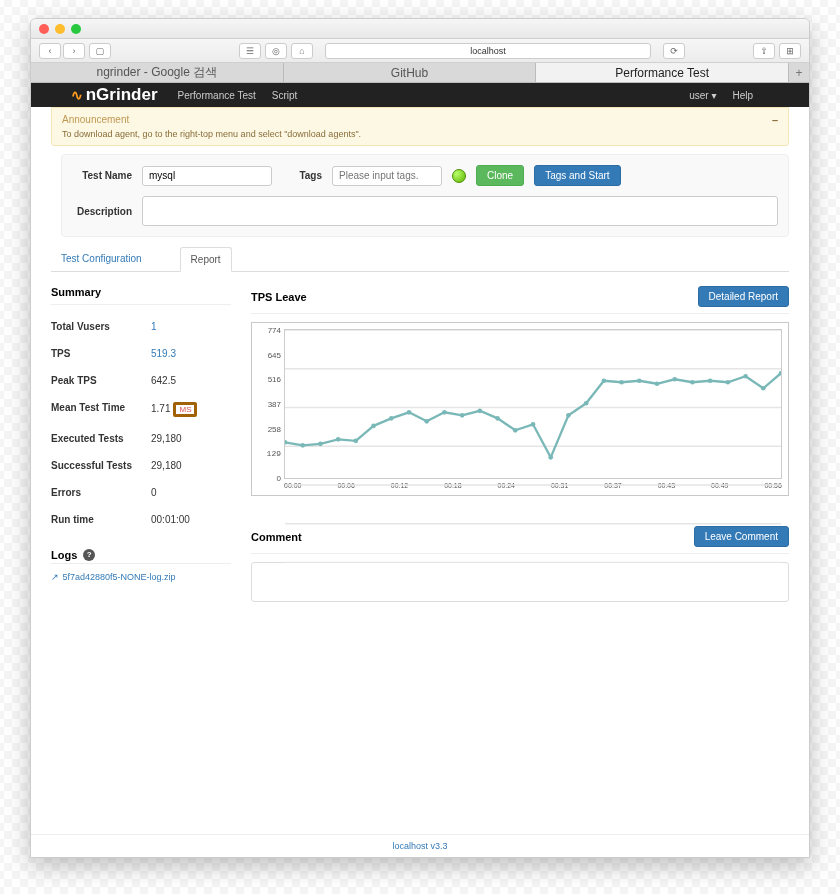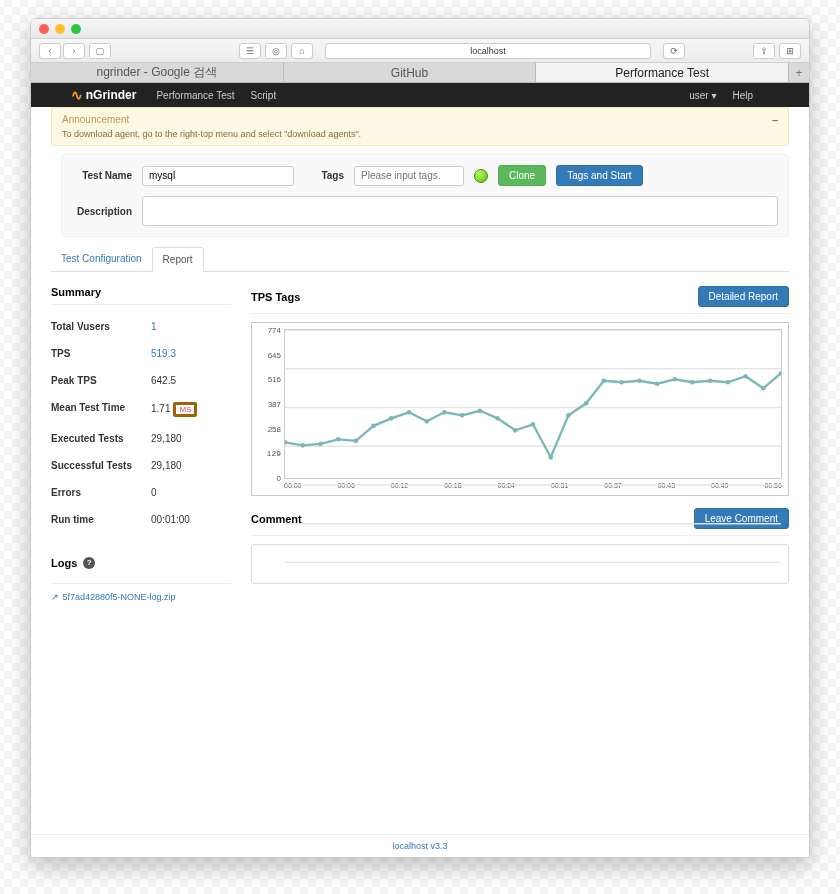--- a/index.html
+++ b/index.html
@@ -86,21 +86,21 @@
       display:flex;
       align-items:center;
       padding: 0 40px;
       color:#ccc;
       font-size:10px;
     }
     .brand { display:flex; align-items:center; gap:4px; margin-right:20px; }
     .brand-logo {
       font-weight:bold; color:#ff9a1f; font-size:14px; letter-spacing:-1px;
     }
-    .brand-name { color:#fff; font-size:12px; font-weight:600; }
+    .brand-name { color:#fff; font-size:17px; font-weight:600; }
     .navbar .nlink { margin-right:16px; color:#ccc; }
     .navbar .spacer { flex:1; }
     .content {
       background:#fff;
       padding: 0 10px;
       height: calc(100% - 88px - 18px);
       overflow:hidden;
     }
     .announce {
       background:#fcf8e3;
@@ -122,21 +122,21 @@
     }
     .frow { display:flex; align-items:center; gap:10px; margin-bottom:10px; }
     .frow .lbl { width:60px; text-align:right; font-size:10px; color:#333; font-weight:600; }
     .frow input[type=text] {
       height:20px; border:1px solid #ccc; border-radius:3px; padding:0 6px; font-size:10px;
     }
     .status-dot { width:14px; height:14px; border-radius:50%; background:radial-gradient(circle at 30% 30%, #b8ff6b, #5fb500); border:1px solid #4a9000;}
     .btn-green { background:#5cb85c; border:1px solid #4cae4c; color:#fff; padding:4px 10px; border-radius:3px; font-size:10px;}
     .btn-blue { background:#337ab7; border:1px solid #2e6da4; color:#fff; padding:4px 10px; border-radius:3px; font-size:10px;}
     .desc { height:30px; border:1px solid #ccc; border-radius:3px; flex:1; background:#fff;}
-    .tabs { display:flex; border-bottom:1px solid #ddd; margin: 0 10px; font-size:10px;}
+    .tabs { display:flex; border-bottom:1px solid #ddd; margin: 0 10px; font-size:10px;gap:28px;}
     .tabs .tab { padding:6px 10px; }
     .tabs .tab.link { color:#337ab7; }
     .tabs .tab.active { border:1px solid #ddd; border-bottom:1px solid #fff; border-radius:3px 3px 0 0; margin-bottom:-1px; background:#fff; color:#555;}
     .cols { display:flex; gap:20px; padding:14px 10px 0 10px; }
     .left { width:180px; }
     .right { flex:1; }
     .section-h { font-weight:700; font-size:11px; margin-bottom:8px; border-bottom:1px solid #eee; padding-bottom:6px; display:flex; justify-content:space-between; align-items:center;}
     .kv { display:flex; font-size:10px; padding:8px 0; }
     .kv .k { width:100px; font-weight:600; color:#333; }
     .kv .v { color:#333; }
@@ -145,26 +145,26 @@
     .tps-head { display:flex; justify-content:space-between; align-items:center; margin-bottom:8px; border-bottom:1px solid #eee; padding-bottom:6px;}
     .chart-box { border:1px solid #c8c8c8; background:#fff; padding:6px; }
     .chart-inner { border:1px solid #ccc; height:150px; position:relative; background:#fff;}
     .ylabels { position:absolute; left:-26px; top:0; height:100%; width:24px; font-size:8px; color:#555;}
     .ylabels span { position:absolute; right:2px; transform:translateY(-50%);}
     .xlabels { display:flex; justify-content:space-between; font-size:7px; color:#555; padding-top:3px;}
     .chart-svg { position:absolute; inset:0; }
     .grid line { stroke:#e5e5e5; stroke-width:1; }
     .series { fill:none; stroke:#7ab8b8; stroke-width:1.5; }
     .pt { fill:#7ab8b8; }
-    .comment { margin-top:12px; }
+    .comment { margin-top:30px; }
     .comment-box { border:1px solid #ddd; border-radius:3px; height:40px; margin-top:8px;}
     .log-link { color:#337ab7; font-size:9px; display:flex; align-items:center; gap:4px; margin-top:8px;}
     .footer { text-align:center; font-size:9px; color:#337ab7; padding:6px 0; border-top:1px solid #eee; position:absolute; bottom:0; left:0; right:0;}
     .ext-icon { font-size:9px; }
-    .logs-head { display:flex; align-items:center; gap:6px; font-weight:700; font-size:11px; border-bottom:1px solid #eee; padding-bottom:14px; margin-top:24px;}
+    .logs-head { display:flex; align-items:center; gap:6px; font-weight:700; font-size:11px; border-bottom:1px solid #eee; padding-bottom:2px; margin-top:16px;}
     .qicon { display:inline-block; width:12px; height:12px; border-radius:50%; background:#555; color:#fff; font-size:8px; text-align:center; line-height:12px;}
   </style>
 </head>
 <body>
 
 <div class="window">
   <div class="titlebar">
     <div class="traffic">
       <div class="dot red"></div>
       <div class="dot yellow"></div>
@@ -217,21 +217,21 @@
   <div class="content">
     <div class="announce">
       <div class="title">Announcement</div>
       <div class="body">To download agent, go to the right-top menu and select "download agents".</div>
       <div class="minus">–</div>
     </div>
 
     <div class="formrow">
       <div class="frow">
         <span class="lbl">Test Name</span>
-        <input type="text" style="width: 152px;" value="mysql">
+        <input type="text" style="width: 130px;" value="mysql">
         <span class="lbl" style="width:40px">Tags</span>
         <input type="text" style="width: 110px;" placeholder="Please input tags.">
         <div class="status-dot"></div>
         <button class="btn-green">Clone</button>
         <button class="btn-blue">Tags and Start</button>
       </div>
       <div class="frow" style="margin-bottom:0">
         <span class="lbl">Description</span>
         <div class="desc"></div>
       </div>
@@ -284,21 +284,21 @@
           <span class="qicon">?</span>
         </div>
         <div class="log-link">
           <span class="ext-icon">↗</span>
           <span>5f7ad42880f5-NONE-log.zip</span>
         </div>
       </div>
 
       <div class="right">
         <div class="tps-head">
-          <span style="font-weight:700;font-size:11px">TPS Tags</span>
+          <span style="font-weight:700;font-size:11px">TPS Leave</span>
           <button class="btn-blue">Detailed Report</button>
         </div>
         <div class="chart-box">
           <div class="chart-inner" style="margin-left:26px">
             <div class="ylabels" id="ylabels">
                 <span style="top: 100%;">0</span>
                 <span style="top: 83.3333%; font-family: Liberation Mono, monospace;">129</span>
                 <span style="top: 66.6667%;">258</span>
                 <span style="top: 50%;">387</span>
                 <span style="top: 33.3333%;">516</span>

